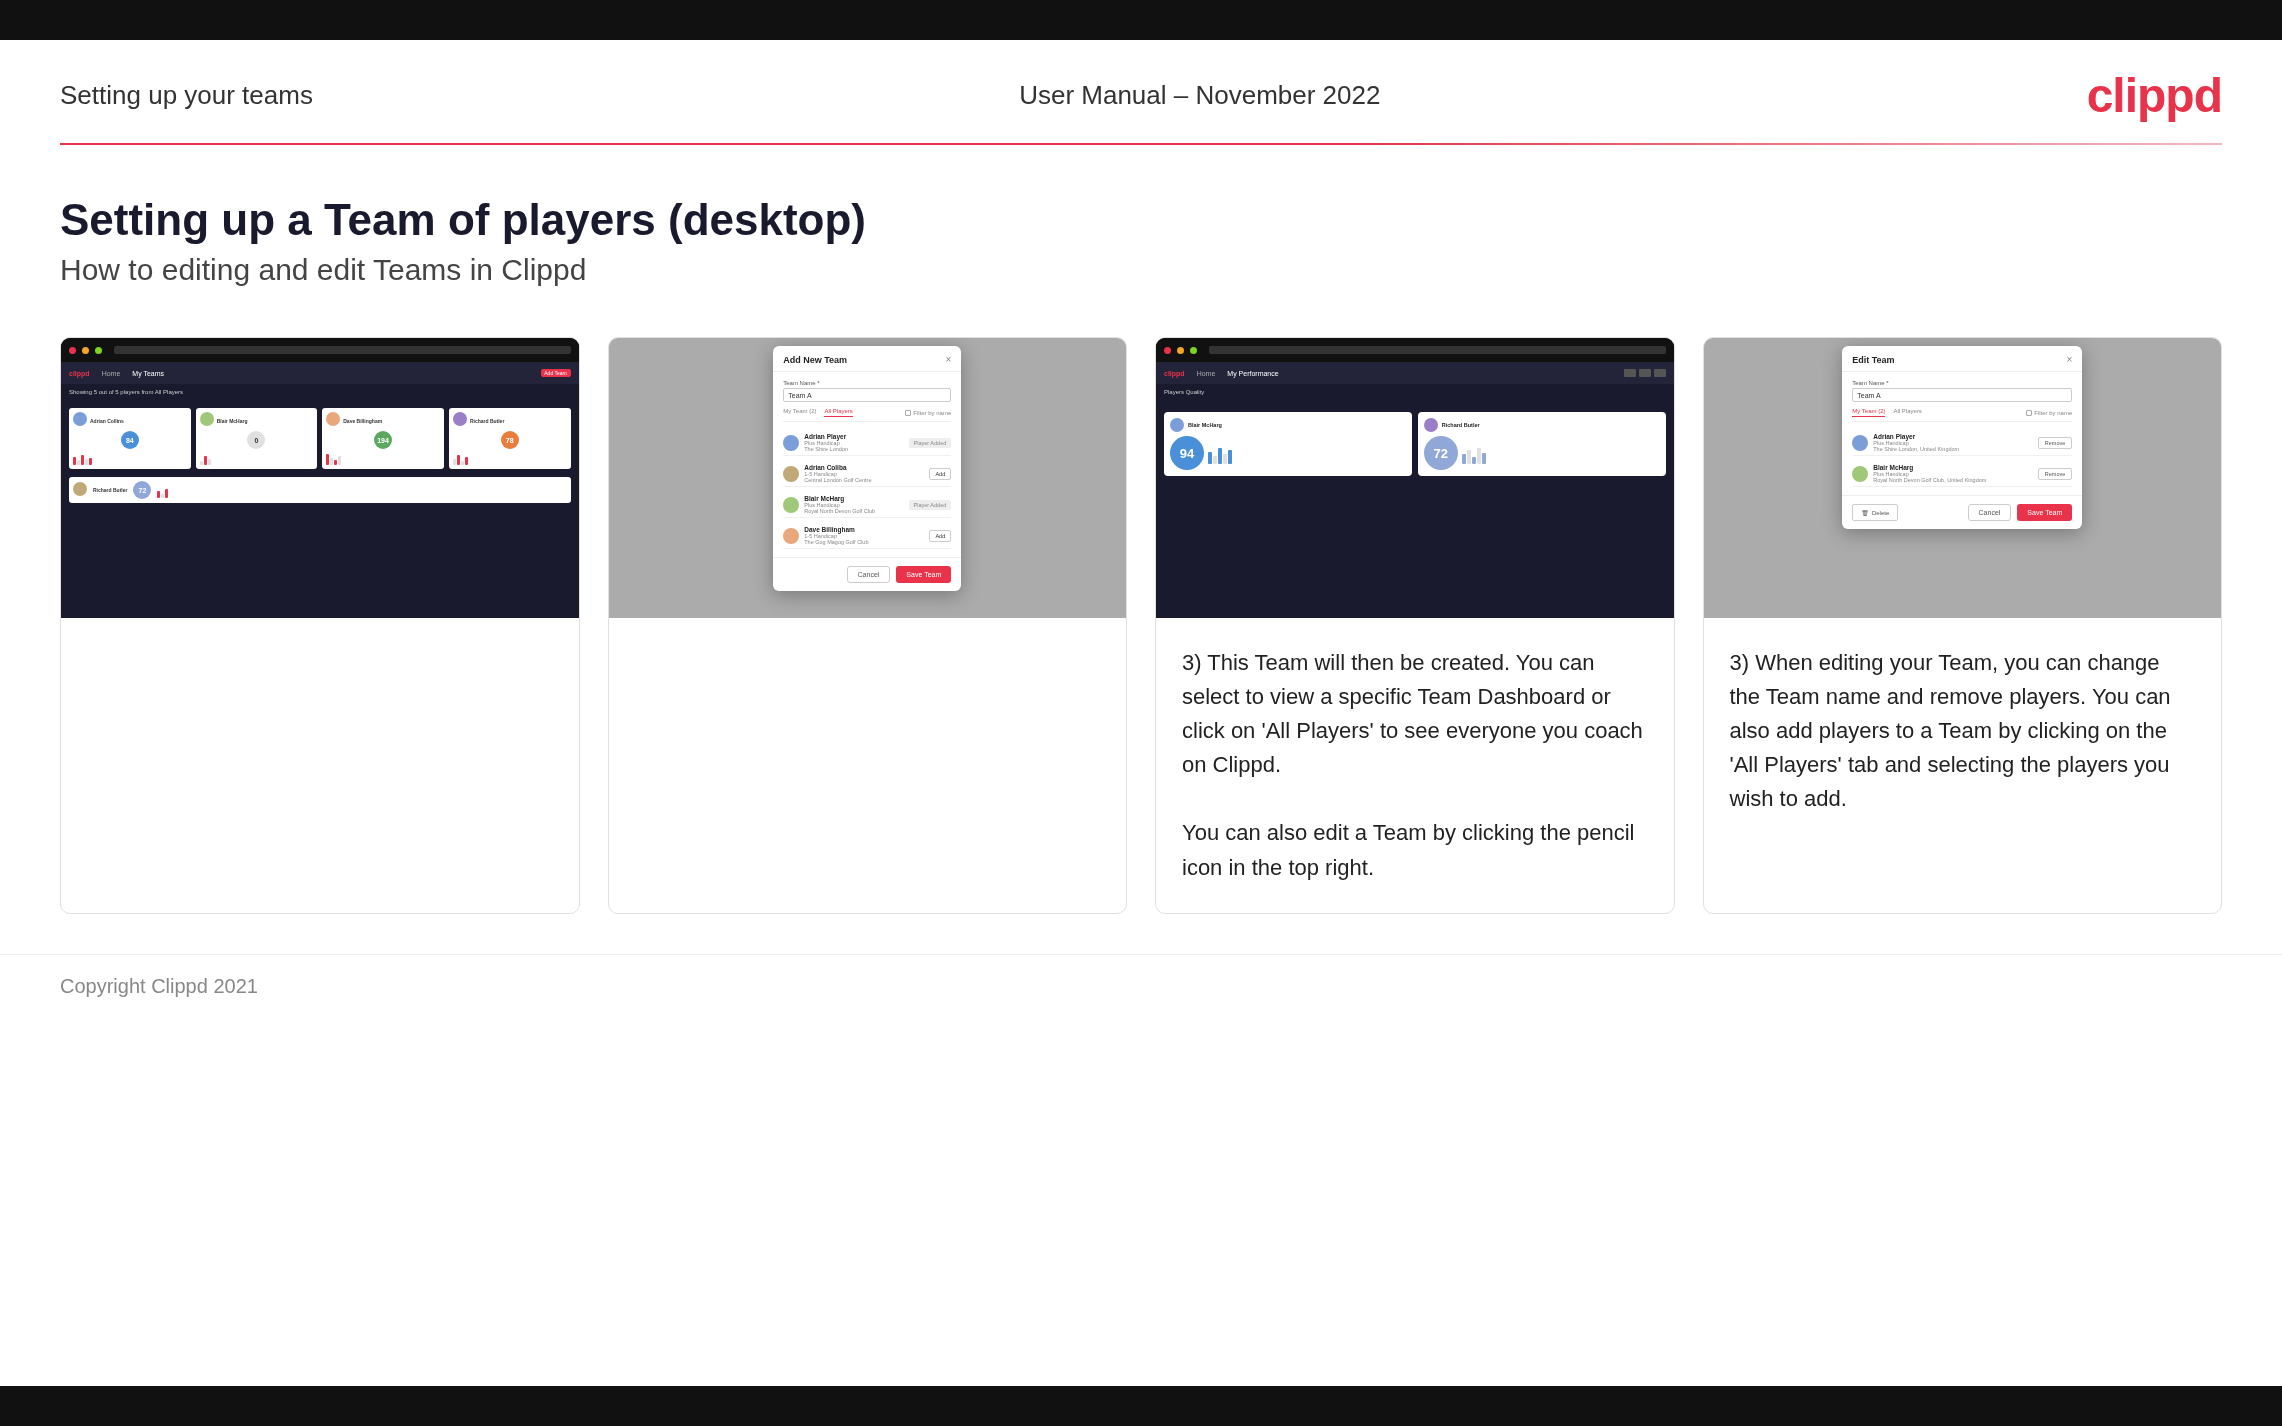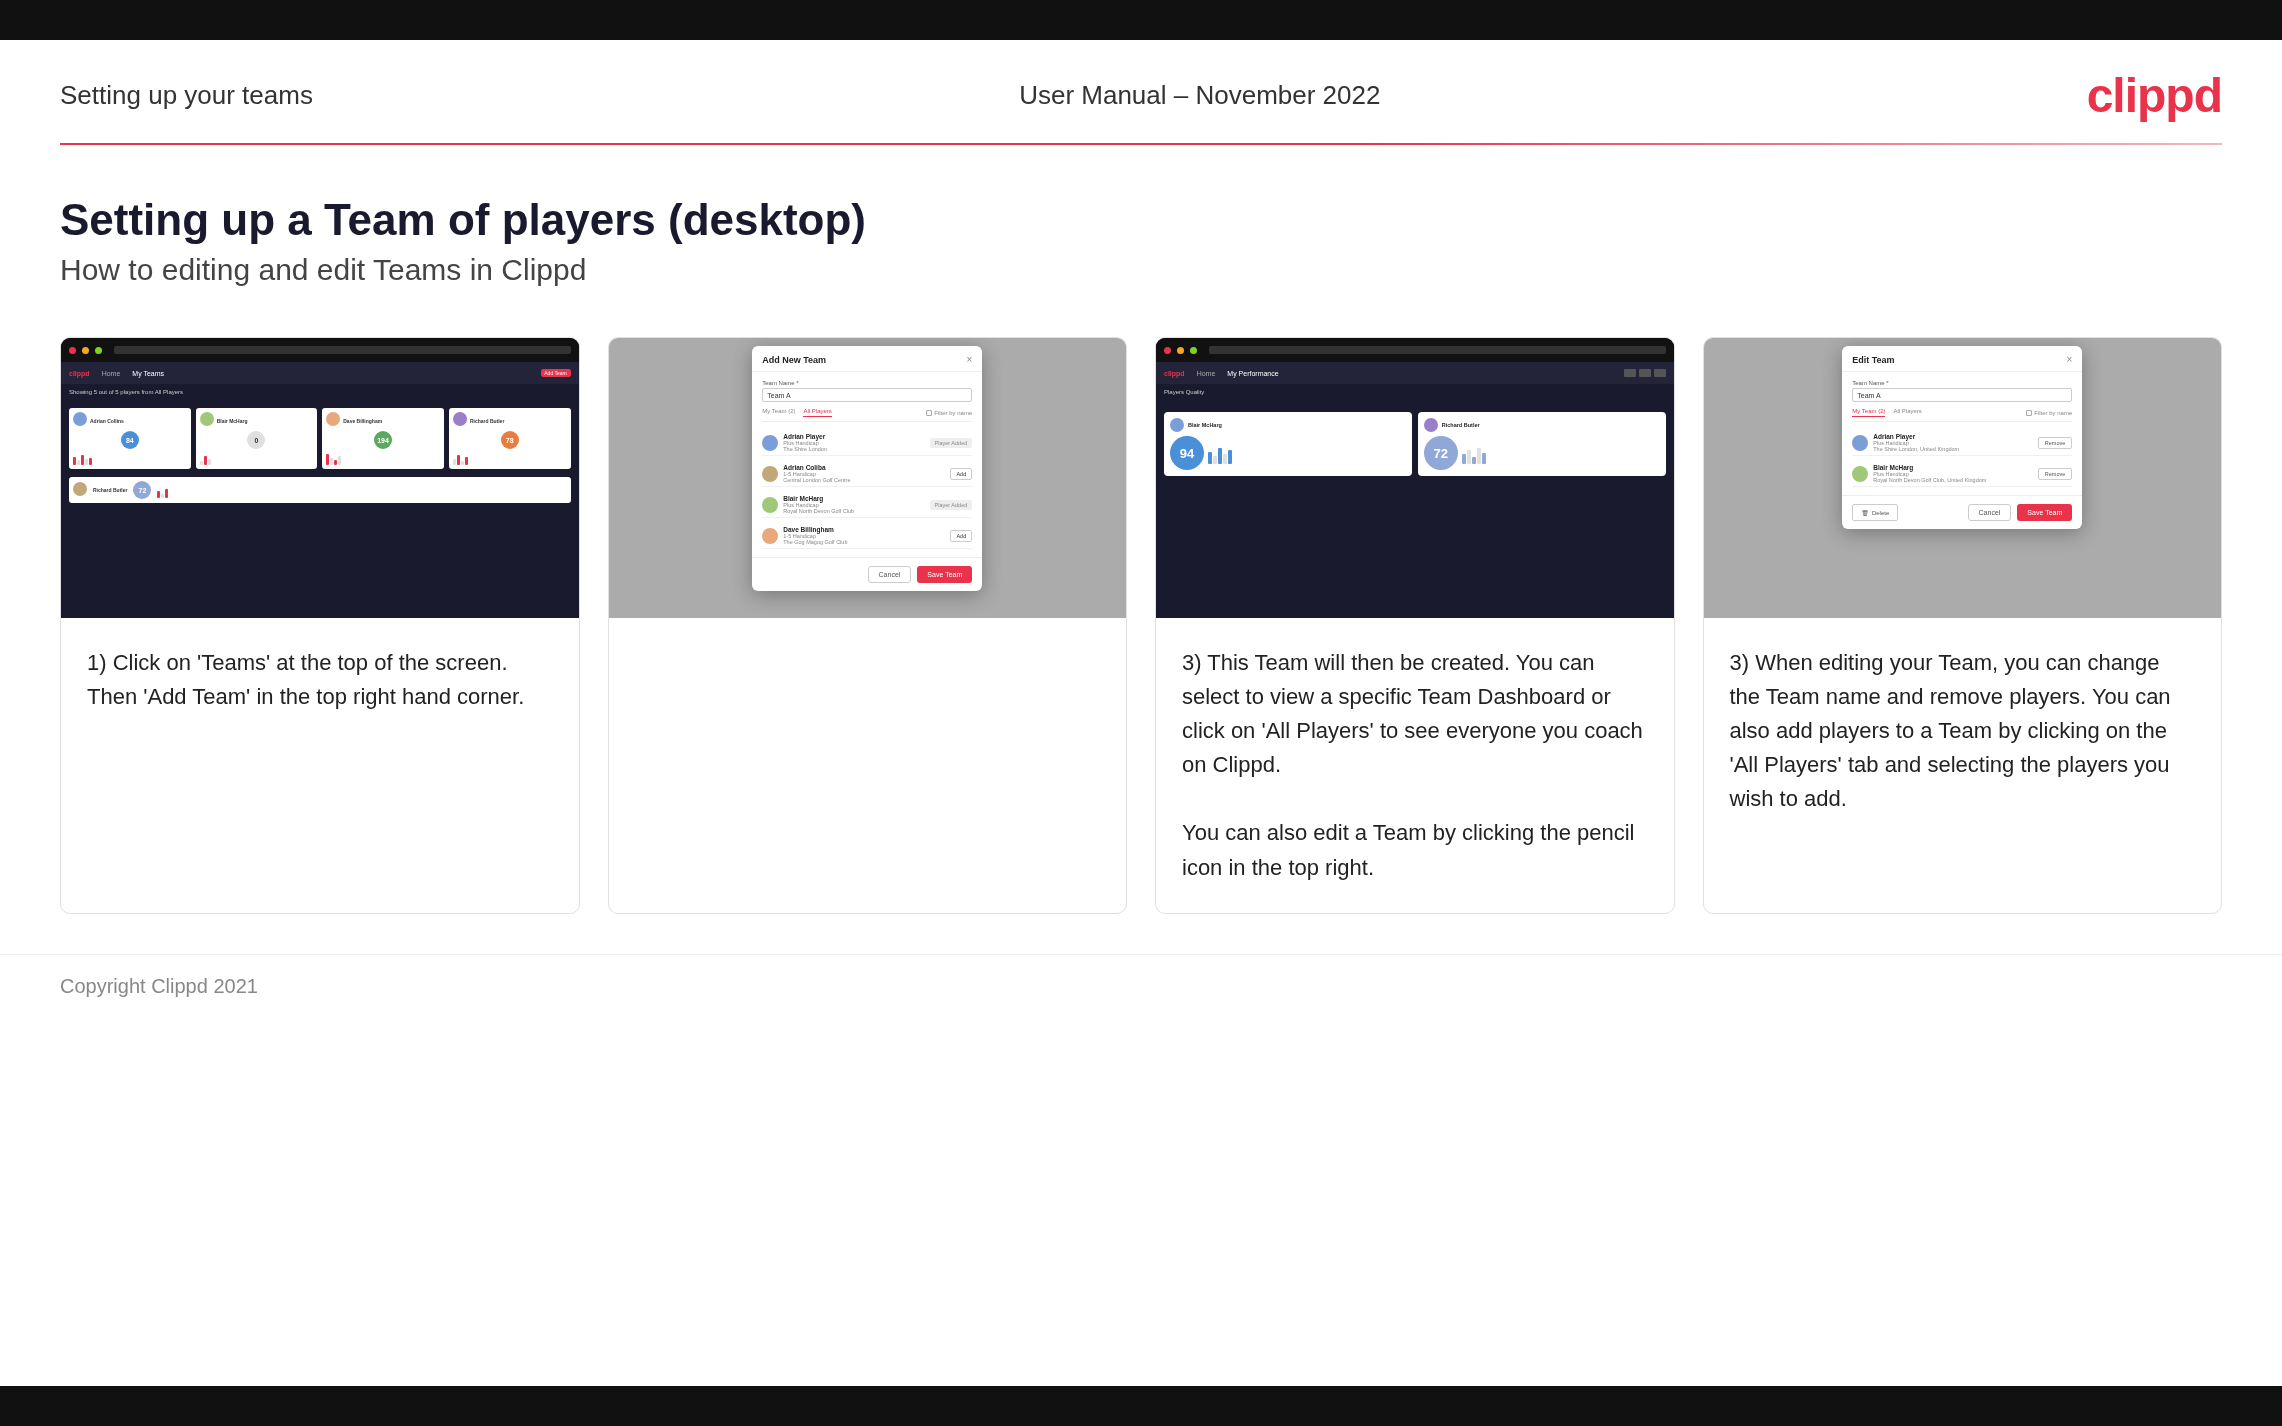--- a/index.html
+++ b/index.html
@@ -172,21 +172,21 @@
       height: 100%;
       background: rgba(0,0,0,0.3);
       display: flex;
       align-items: flex-start;
       justify-content: center;
       padding-top: 8px;
     }
     .mock-modal {
       background: #fff;
       border-radius: 6px;
-      width: 230px;
+      width: 188px;
       box-shadow: 0 4px 20px rgba(0,0,0,0.3);
       overflow: hidden;
     }
     .mock-modal-header {
       padding: 8px 10px 6px 10px;
       display: flex;
       justify-content: space-between;
       align-items: center;
       border-bottom: 1px solid #eee;
     }
@@ -407,21 +407,20 @@
                 <div class="mock-score-circle" style="background:#8fa8d8; width:18px; height:18px; font-size:7px; margin:0;">72</div>
                 <div class="mock-bar-chart" style="flex:1;">
                   <div class="mock-bar colored" style="height:7px;"></div>
                   <div class="mock-bar" style="height:4px;"></div>
                   <div class="mock-bar colored" style="height:9px;"></div>
                 </div>
               </div>
             </div>
           </div>
         </div>
-        <div class="card-text">1) Click on 'Teams' at the top of the screen. Then 'Add Team' in the top right hand corner.</div>
       </div>
 
       <div class="card">
         <div class="card-screenshot">
           <div class="mock-modal-bg">
             <div class="mock-modal">
               <div class="mock-modal-header">
                 <span class="mock-modal-title">Add New Team</span>
                 <span class="mock-modal-close">×</span>
               </div>

